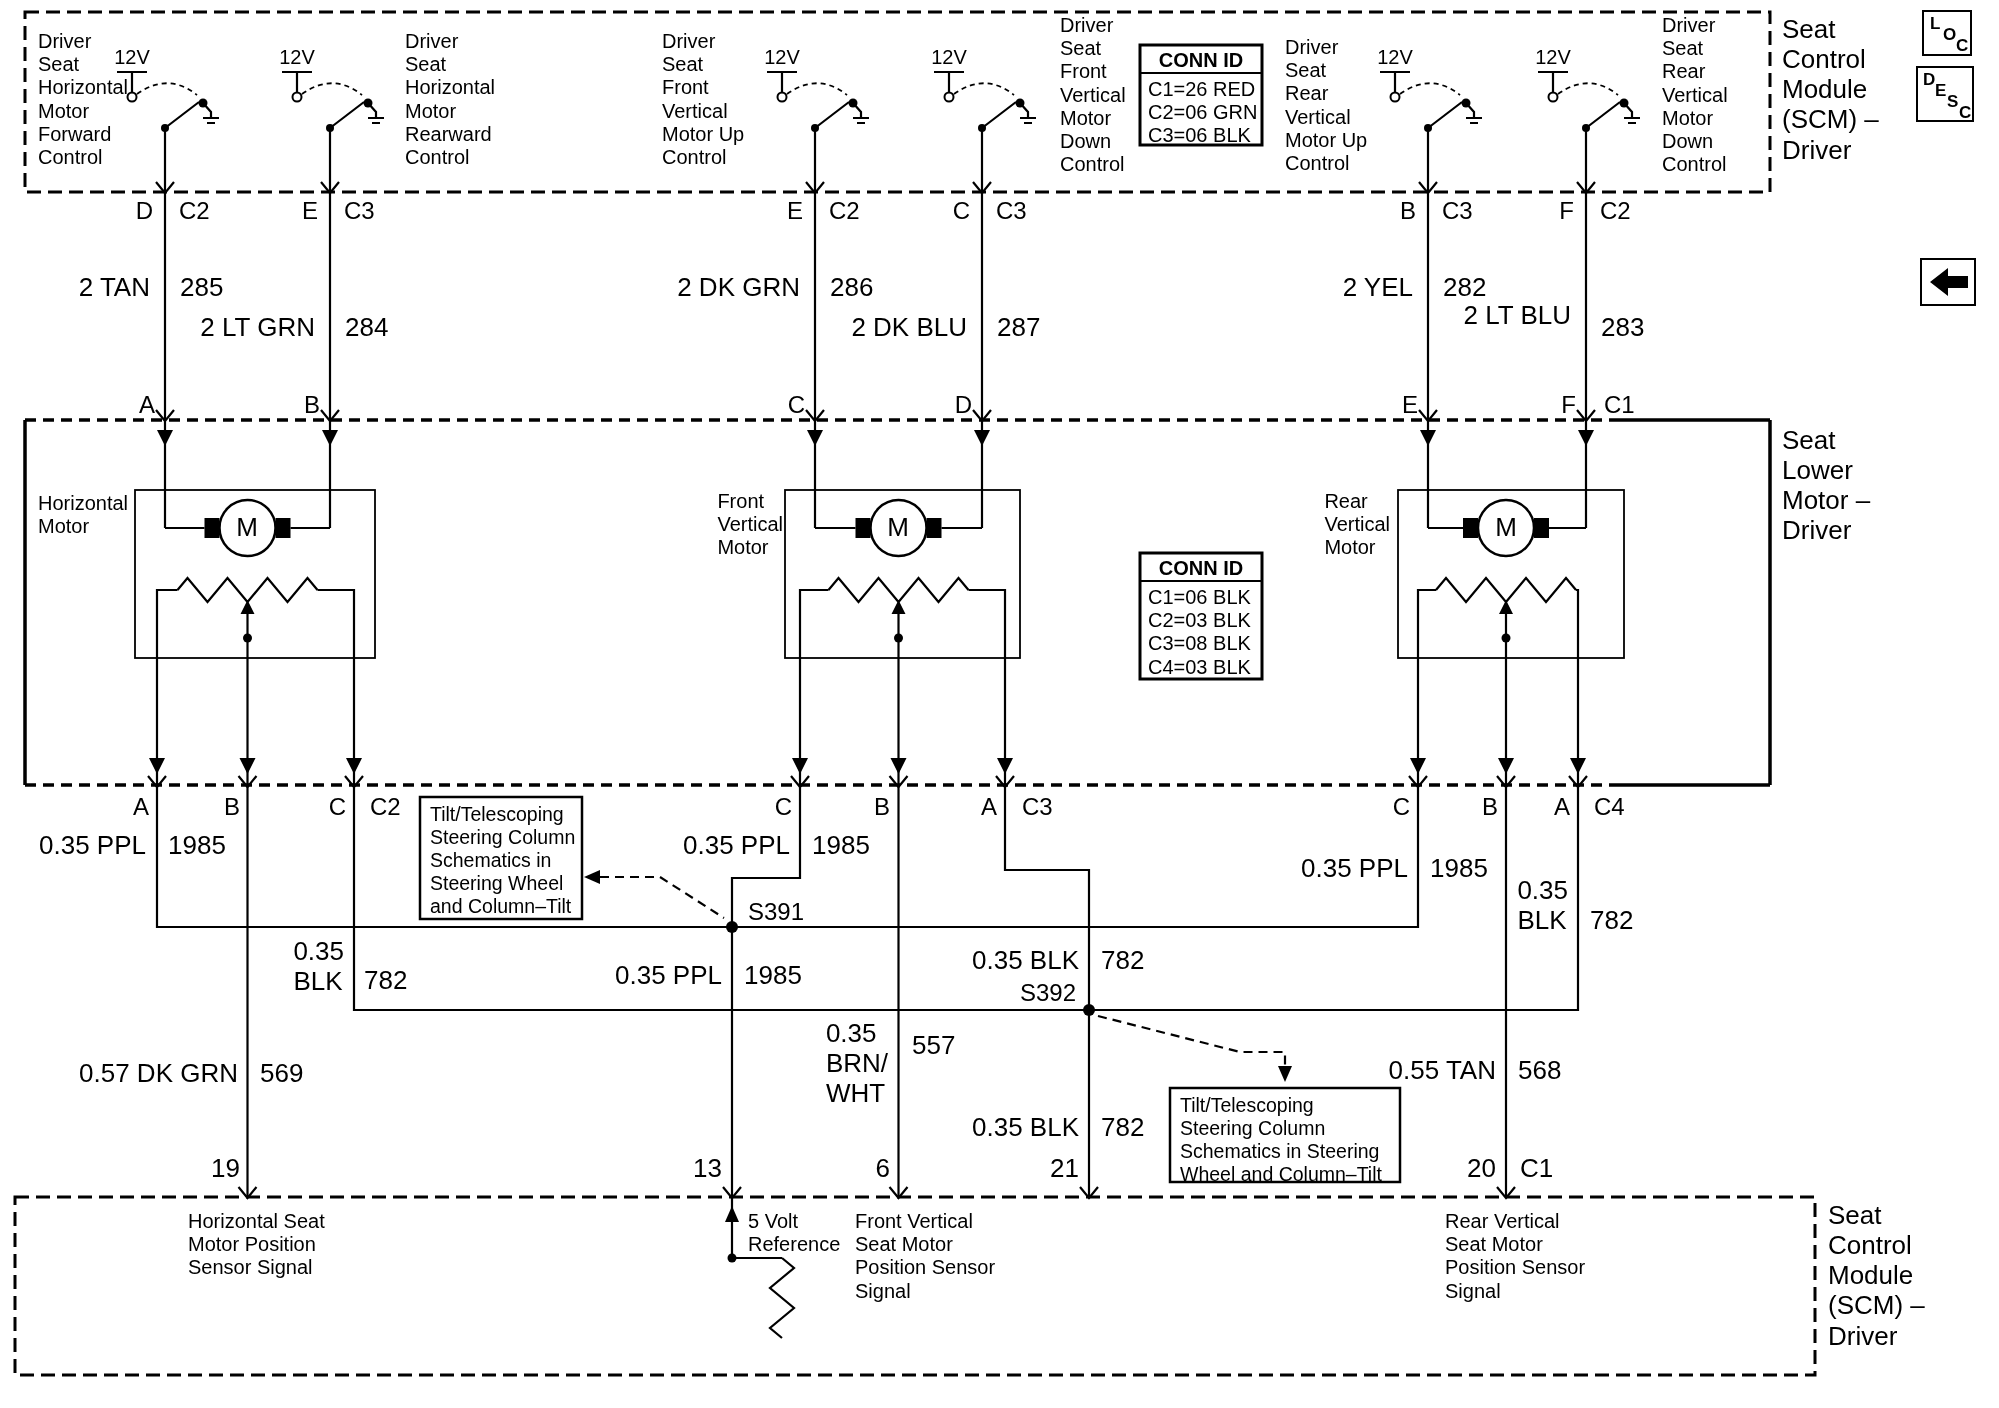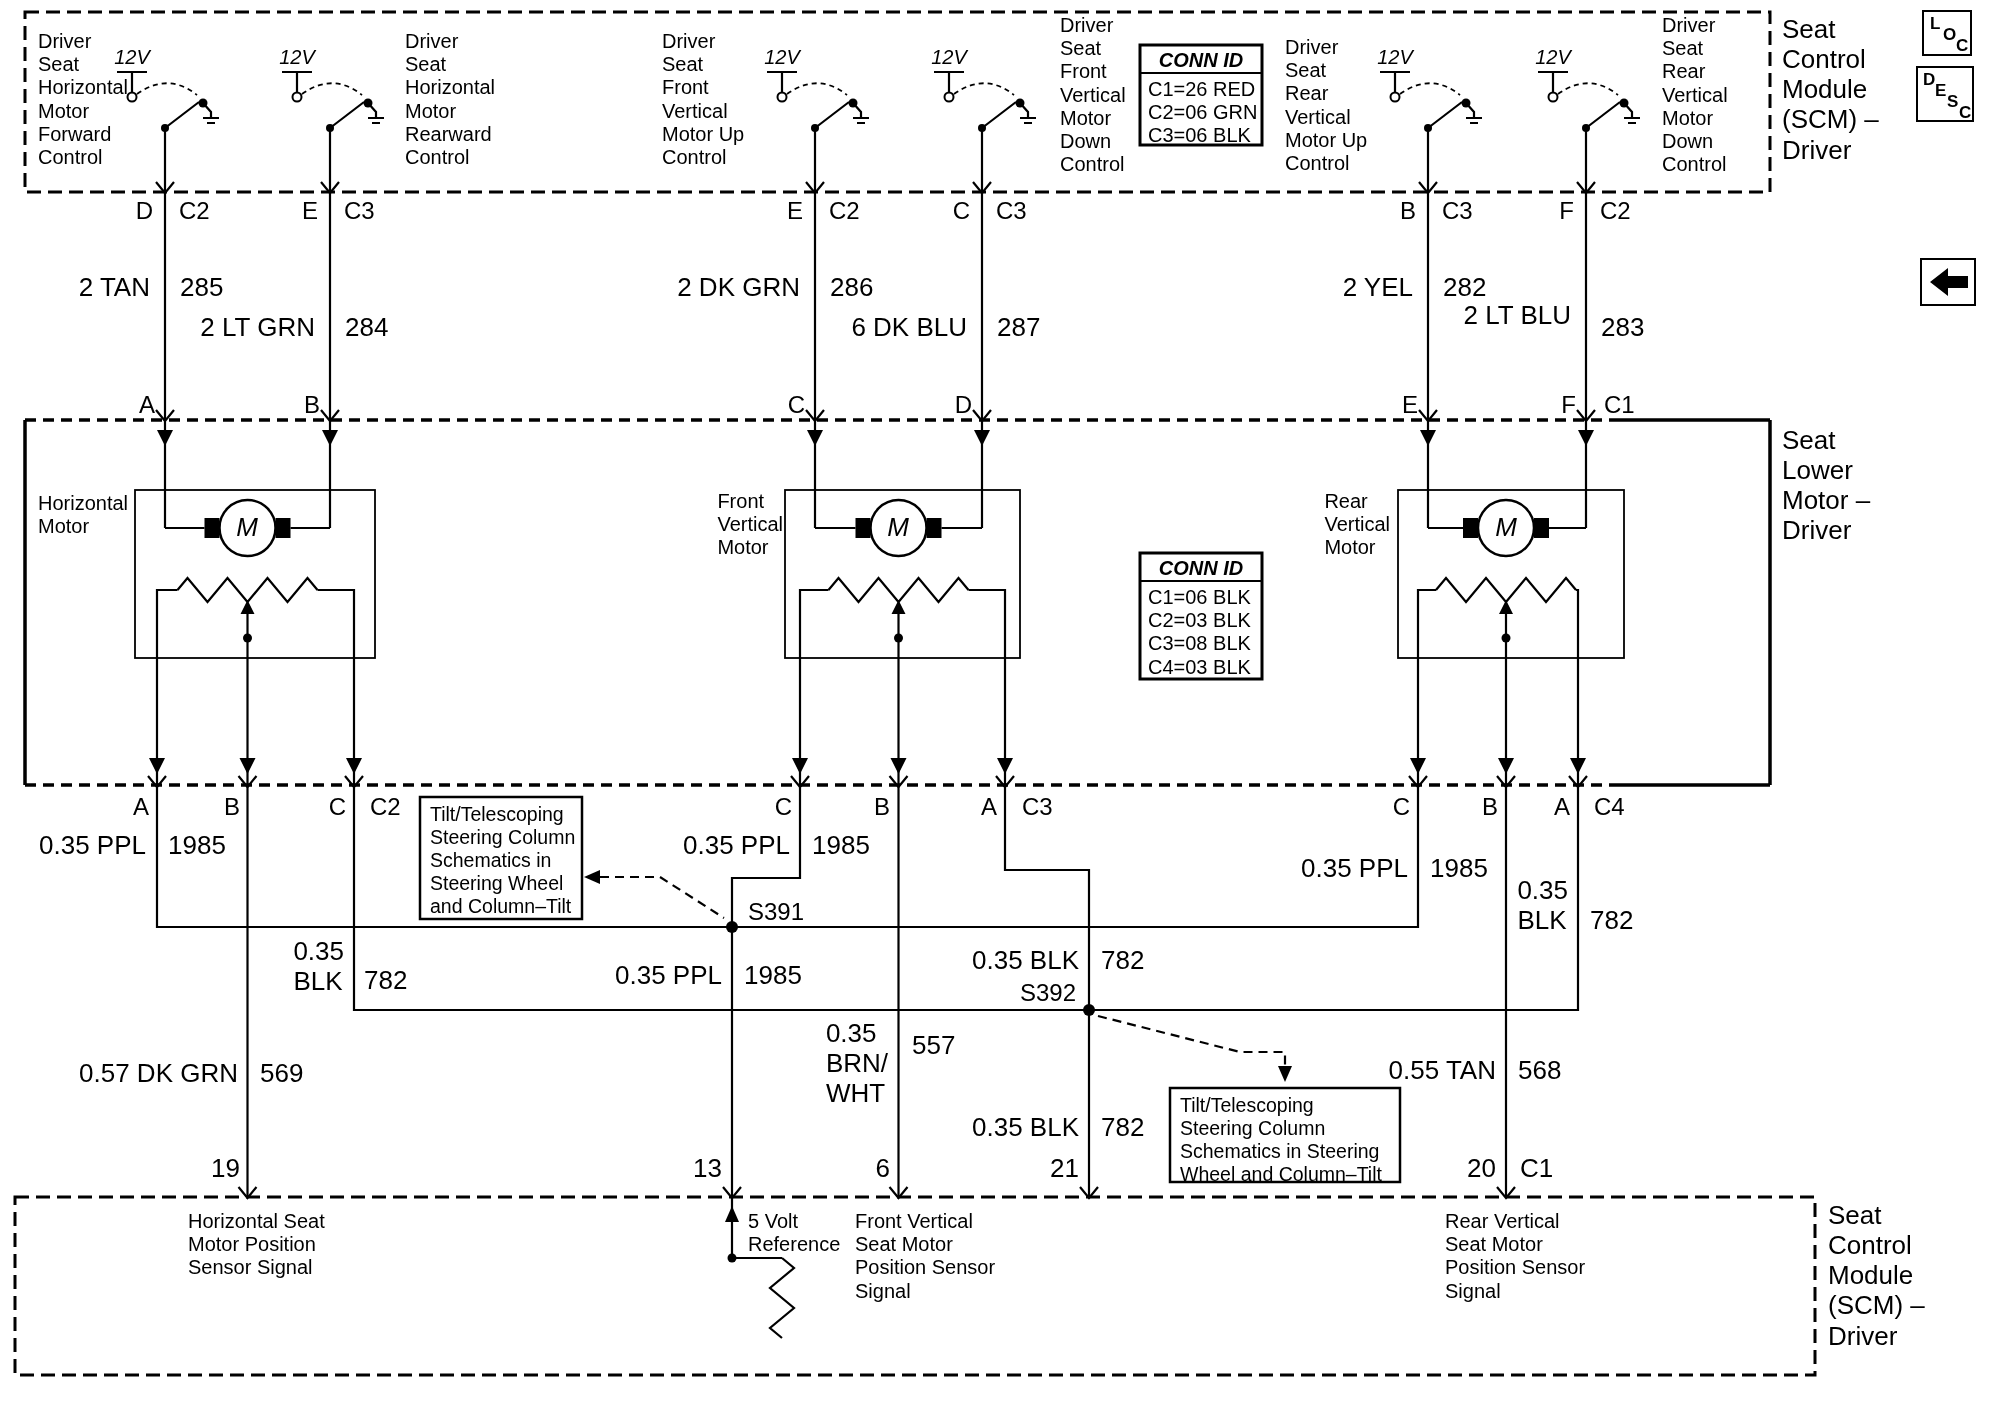--- a/index.html
+++ b/index.html
@@ -1,21 +1,21 @@
 <!DOCTYPE html>
 <html><head>
 <meta charset="utf-8">
 <style>
   html,body{margin:0;padding:0;background:#fff;}
   .stage{position:relative;width:1999px;height:1408px;background:#ffffff;
          font-family:"Liberation Sans",sans-serif;color:#000;overflow:hidden;}
   svg.layer{position:absolute;left:0;top:0;}
   .t{position:absolute;white-space:pre-line;line-height:1.16;color:#000;}
   .ra{transform:translateX(-100%);}
-  .ctr{transform:translateX(-50%);font-style:italic;}
+  .ctr{transform:translateX(-50%);}
   .s17{font-size:17px;font-weight:700;}
   .s19{font-size:19.5px;line-height:1.18;}
   .s20{font-size:20px;}
   .s24{font-size:24px;}
   .s26{font-size:26px;}
   .b{font-weight:700;}
   .btn{position:absolute;border:2.5px solid #000;background:#fff;box-sizing:border-box;}
 </style>
 </head>
 <body>
@@ -221,21 +221,21 @@
 <div class="t s20" style="left:1148px;top:78px">C1=26 RED
 C2=06 GRN
 C3=06 BLK</div>
 
 <div class="t s26 ra" style="left:150px;top:272px">2 TAN</div>
 <div class="t s26" style="left:180px;top:272px">285</div>
 <div class="t s26 ra" style="left:315px;top:312px">2 LT GRN</div>
 <div class="t s26" style="left:345px;top:312px">284</div>
 <div class="t s26 ra" style="left:800px;top:272px">2 DK GRN</div>
 <div class="t s26" style="left:830px;top:272px">286</div>
-<div class="t s26 ra" style="left:967px;top:312px">6 DK BLU</div>
+<div class="t s26 ra" style="left:967px;top:312px">2 DK BLU</div>
 <div class="t s26" style="left:997px;top:312px">287</div>
 <div class="t s26 ra" style="left:1413px;top:272px">2 YEL</div>
 <div class="t s26" style="left:1443px;top:272px">282</div>
 <div class="t s26 ra" style="left:1571px;top:300px">2 LT BLU</div>
 <div class="t s26" style="left:1601px;top:312px">283</div>
 
 <div class="t s26" style="left:1782px;top:425px">Seat
 Lower
 Motor –
 Driver</div>

